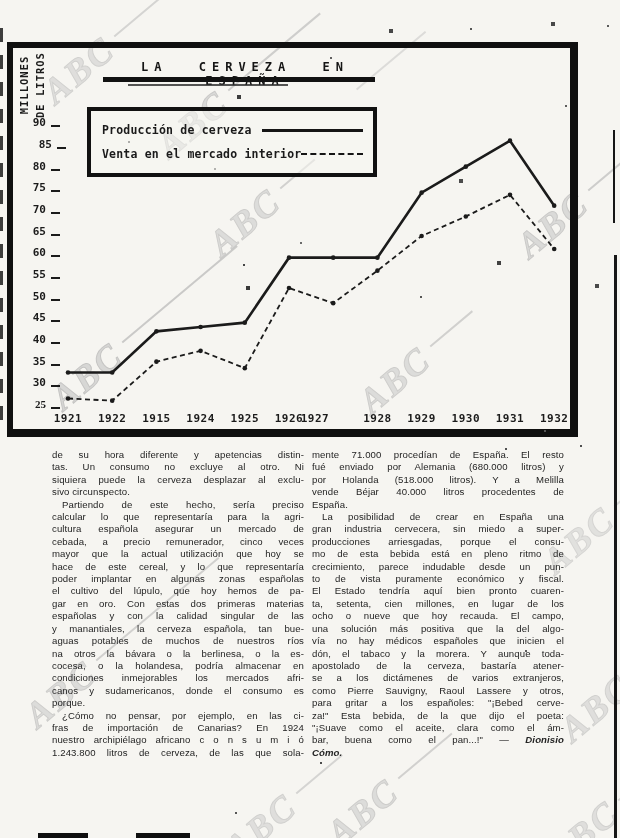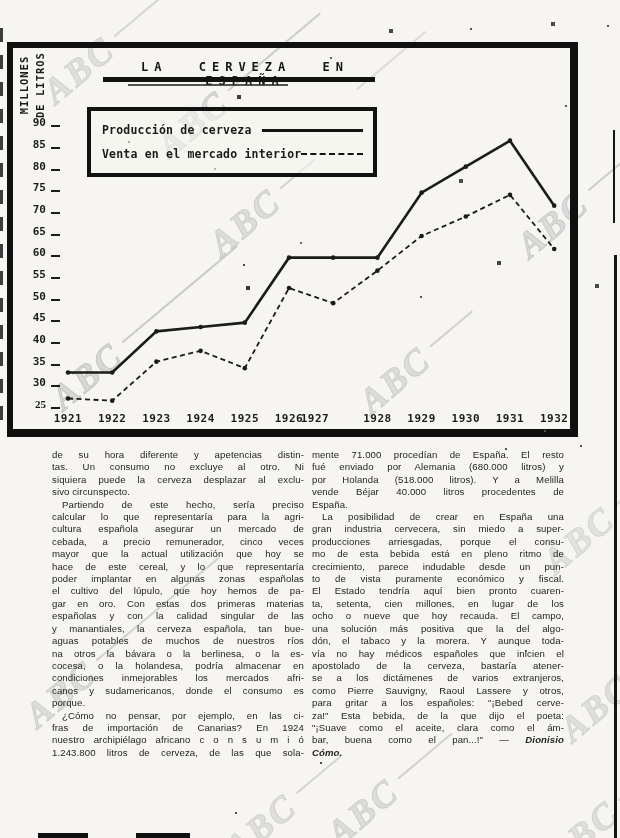--- a/index.html
+++ b/index.html
@@ -106,21 +106,21 @@
       <span class="lab">Venta en el mercado interior</span>
       <span class="sample dashed"></span>
     </div>
   </div>
 
   <div id="yticks">
       <div class="ytick" style="top: 116.335px;">
         <span class="yt-num">90</span>
         <span class="yt-dash"></span>
       </div>
-      <div class="ytick" style="top: 138.002px;">
+      <div class="ytick" style="top: 138.002px; padding-left: 6px;">
         <span class="yt-num">85</span>
         <span class="yt-dash"></span>
       </div>
       <div class="ytick" style="top: 159.668px;">
         <span class="yt-num">80</span>
         <span class="yt-dash"></span>
       </div>
       <div class="ytick" style="top: 181.335px;">
         <span class="yt-num">75</span>
         <span class="yt-dash"></span>
@@ -162,21 +162,21 @@
         <span class="yt-dash"></span>
       </div>
       <div class="ytick" style="top: 398px; font-family: Liberation Serif, serif;">
         <span class="yt-num">25</span>
         <span class="yt-dash"></span>
       </div>
     </div>
   <div id="xlabels">
       <div class="xyear" style="left: 45px;">1921</div>
       <div class="xyear" style="left: 89.2px;">1922</div>
-      <div class="xyear" style="left: 133.4px;">1923</div>
+      <div class="xyear" style="left: 133.4px;">1915</div>
       <div class="xyear" style="left: 177.6px;">1924</div>
       <div class="xyear" style="left: 221.8px;">1925</div>
       <div class="xyear" style="left: 266px;">1926</div>
       <div class="xyear" style="left: 292px;">1927</div>
       <div class="xyear" style="left: 354.4px;">1928</div>
       <div class="xyear" style="left: 398.6px;">1929</div>
       <div class="xyear" style="left: 442.8px;">1930</div>
       <div class="xyear" style="left: 487px;">1931</div>
       <div class="xyear" style="left: 531.2px;">1932</div>
     </div>
@@ -252,22 +252,22 @@
       <div class="tl ind">La posibilidad de crear en España una</div>
       <div class="tl">gran industria cervecera, sin miedo a super-</div>
       <div class="tl">producciones arriesgadas, porque el consu-</div>
       <div class="tl">mo de esta bebida está en pleno ritmo de</div>
       <div class="tl">crecimiento, parece indudable desde un pun-</div>
       <div class="tl">to de vista puramente económico y fiscal.</div>
       <div class="tl">El Estado tendría aquí bien pronto cuaren-</div>
       <div class="tl">ta, setenta, cien millones, en lugar de los</div>
       <div class="tl">ocho o nueve que hoy recauda. El campo,</div>
       <div class="tl">una solución más positiva que la del algo-</div>
+      <div class="tl">vía no hay médicos españoles que inicien el</div>
       <div class="tl">dón, el tabaco y la morera. Y aunque toda-</div>
-      <div class="tl">vía no hay médicos españoles que inicien el</div>
       <div class="tl">apostolado de la cerveza, bastaría atener-</div>
       <div class="tl">se a los dictámenes de varios extranjeros,</div>
       <div class="tl">como Pierre Sauvigny, Raoul Lassere y otros,</div>
       <div class="tl">para gritar a los españoles: "¡Bebed cerve-</div>
       <div class="tl">za!" Esta bebida, de la que dijo el poeta:</div>
       <div class="tl">"¡Suave como el aceite, clara como el ám-</div>
       <div class="tl">bar, buena como el pan...!" — <i>Dionisio</i></div>
       <div class="tl last"><i>Cómo.</i></div>
     </div>
 

